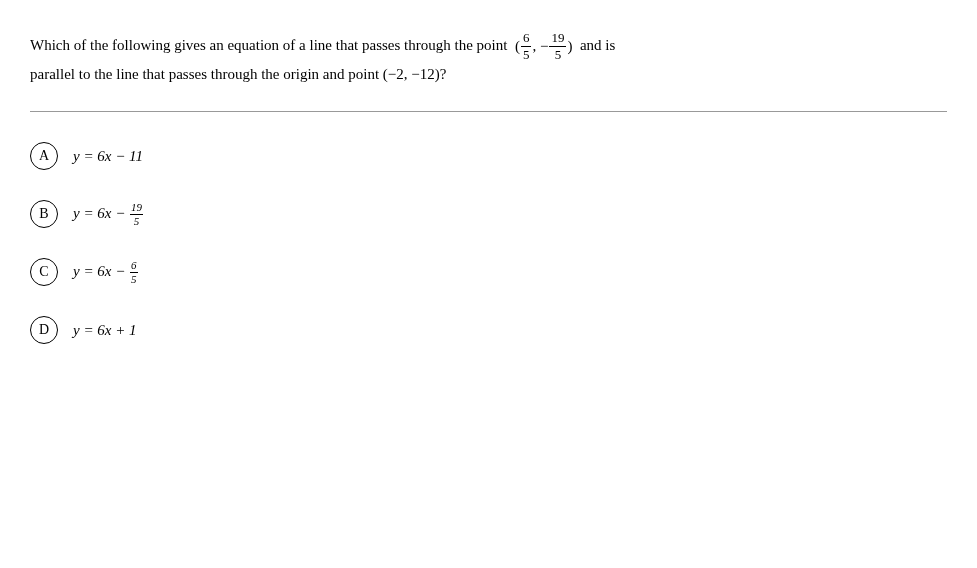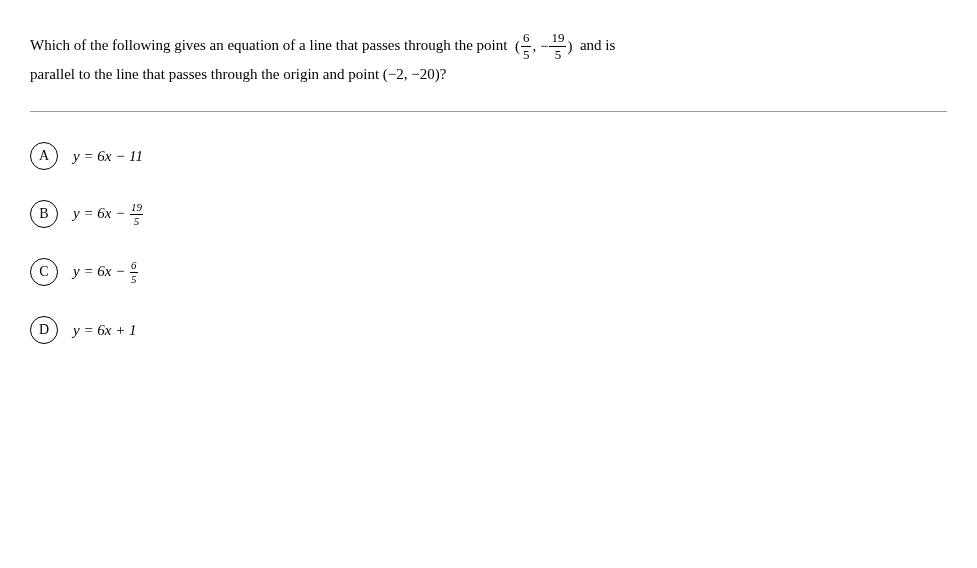--- a/index.html
+++ b/index.html
@@ -134,21 +134,21 @@
         &nbsp;(<span class="fraction">
             <span class="numerator">6</span>
             <span class="denominator">5</span>
           </span>,&nbsp;<span>−</span><span class="fraction">
             <span class="numerator">19</span>
             <span class="denominator">5</span>
           </span>)
       </span>
       &nbsp;<span>and is</span>
       <br>
-      <span>parallel to the line that passes through the origin and point (−2, −20)?</span>
+      <span>parallel to the line that passes through the origin and point (−2, −12)?</span>
     </div>
   </div>
 
   <hr class="divider">
 
   <div class="answers-section">
 
     <div class="answer-item">
       <div class="answer-circle">
         <span>A</span>

